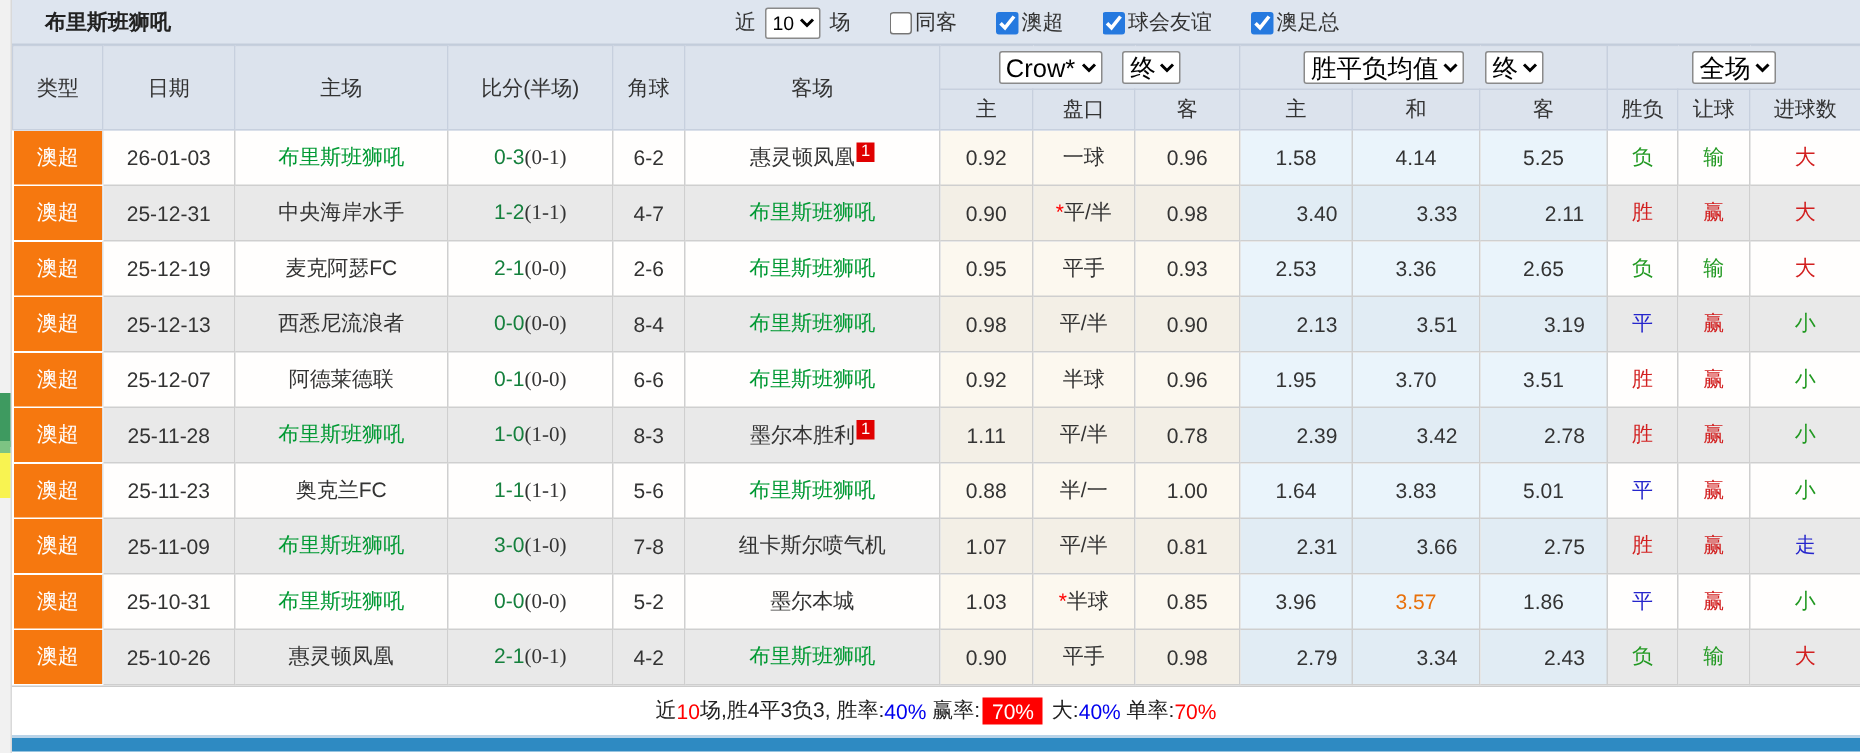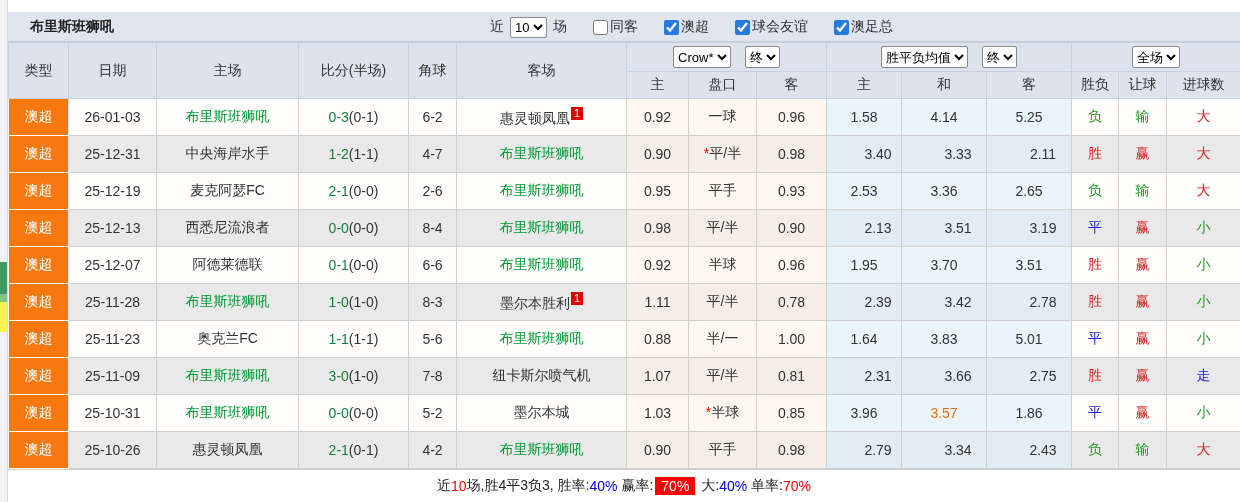--- a/index.html
+++ b/index.html
@@ -6,53 +6,53 @@
   body { font-family: "Liberation Sans", sans-serif; background: #fff; }
   .page { position: relative; width: 1240px; height: 502px; background: #fff; overflow: hidden; }
 
   
   .left-strip { position: absolute; left: 0; top: 0; width: 8px; height: 502px;
     background: #f1f1f1; border-right: 1px solid #d9d9d9; }
   .frag-green  { position: absolute; left: 0; top: 262px; width: 7px; height: 36px; background: #3e9a60; }
   .frag-green2 { position: absolute; left: 0; top: 294px; width: 7px; height: 8px;  background: #7dc383; }
   .frag-yellow { position: absolute; left: 0; top: 302px; width: 7px; height: 30px; background: #f8f351; }
 
-  .main { position: absolute; left: 8px; top: 12px; width: 1232px; height: 388px; }
+  .main { position: absolute; left: 8px; top: 0; width: 1232px; height: 388px; }
 
   
   .title-bar { position: relative; height: 30px; background: #dee5ef; border-bottom: 1px solid #c3cddb;
     display: flex; align-items: center; }
   .team-title { font-size: 14px; font-weight: bold; color: #222; padding-left: 22px; }
   .filter-controls { position: absolute; left: 482px; top: 0; height: 30px;
     display: flex; align-items: center; gap: 4px; font-size: 14px; color: #333; white-space: nowrap; }
   .filter-controls select { height: 21px; font-size: 13px; border: 1px solid #8a8a8a;
     border-radius: 2px; background: #fff; margin: 0 2px; }
   .filter-controls label { display: inline-flex; align-items: center; margin-left: 22px; cursor: pointer; }
   .filter-controls input[type="checkbox"] { width: 15px; height: 15px; accent-color: #2579df; margin-right: 2px; }
 
   
   table { border-collapse: collapse; table-layout: fixed; width: 1232px; font-size: 14px; }
   thead th { background: #dce3ed; color: #333; font-weight: normal; font-size: 14px;
     border: 1px solid #c7d0de; height: 29px; }
   thead tr.sub-row th { height: 27px; }
   .ctrl-cell { background: #dce3ed; }
-  .ctrl-cell select { height: 22px; font-size: 13px; border: 1px solid #8a8a8a; border-radius: 2px;
+  .ctrl-cell select { height: 22px; font-size: 17px; border: 1px solid #8a8a8a; border-radius: 2px;
     background: #fff; margin: 0 5px; }
   tbody td { border: 1px solid #cfcfcf; height: 37px; text-align: center; color: #333; overflow: hidden; }
   tbody tr.even td { background: #e9e9e9; }
   tbody tr.odd  td { background: #fffefd; }
   td.col-type { background: #f6780f !important; color: #fff; font-size: 14px;
     border-color: #fff #e0e0e0 #fff #fff; }
   td.col-asian { background: #fcf8ef !important; margin-top: 18px; }
   tr.even td.col-asian { background: #f3efe6 !important; }
   td.col-euro { background: #eaf4fb !important; margin-top: 16px; }
   tr.even td.col-euro { background: #e1ecf4 !important; padding-left: 28px; }
   .team-green { color: #009933; }
   .score-ft { color: #15803d; }
-  .score-ht { color: #333; }
+  .score-ht { color: #333; font-family: Liberation Serif, serif; }
   .badge-1 { display: inline-block; background: #e00000; color: #fff; font-size: 11px; line-height: 13px;
     padding: 0 3px; margin-left: 1px; vertical-align: super; }
   .star { color: #ff0000; }
   .hot { color: #e8700a; }
   .clr-red   { color: #d22020; }
   .clr-green { color: #229922; }
   .clr-blue  { color: #2525cc; }
 
   
   .summary { height: 33px; background: #fff; border-top: 1px solid #ccc; display: flex;

